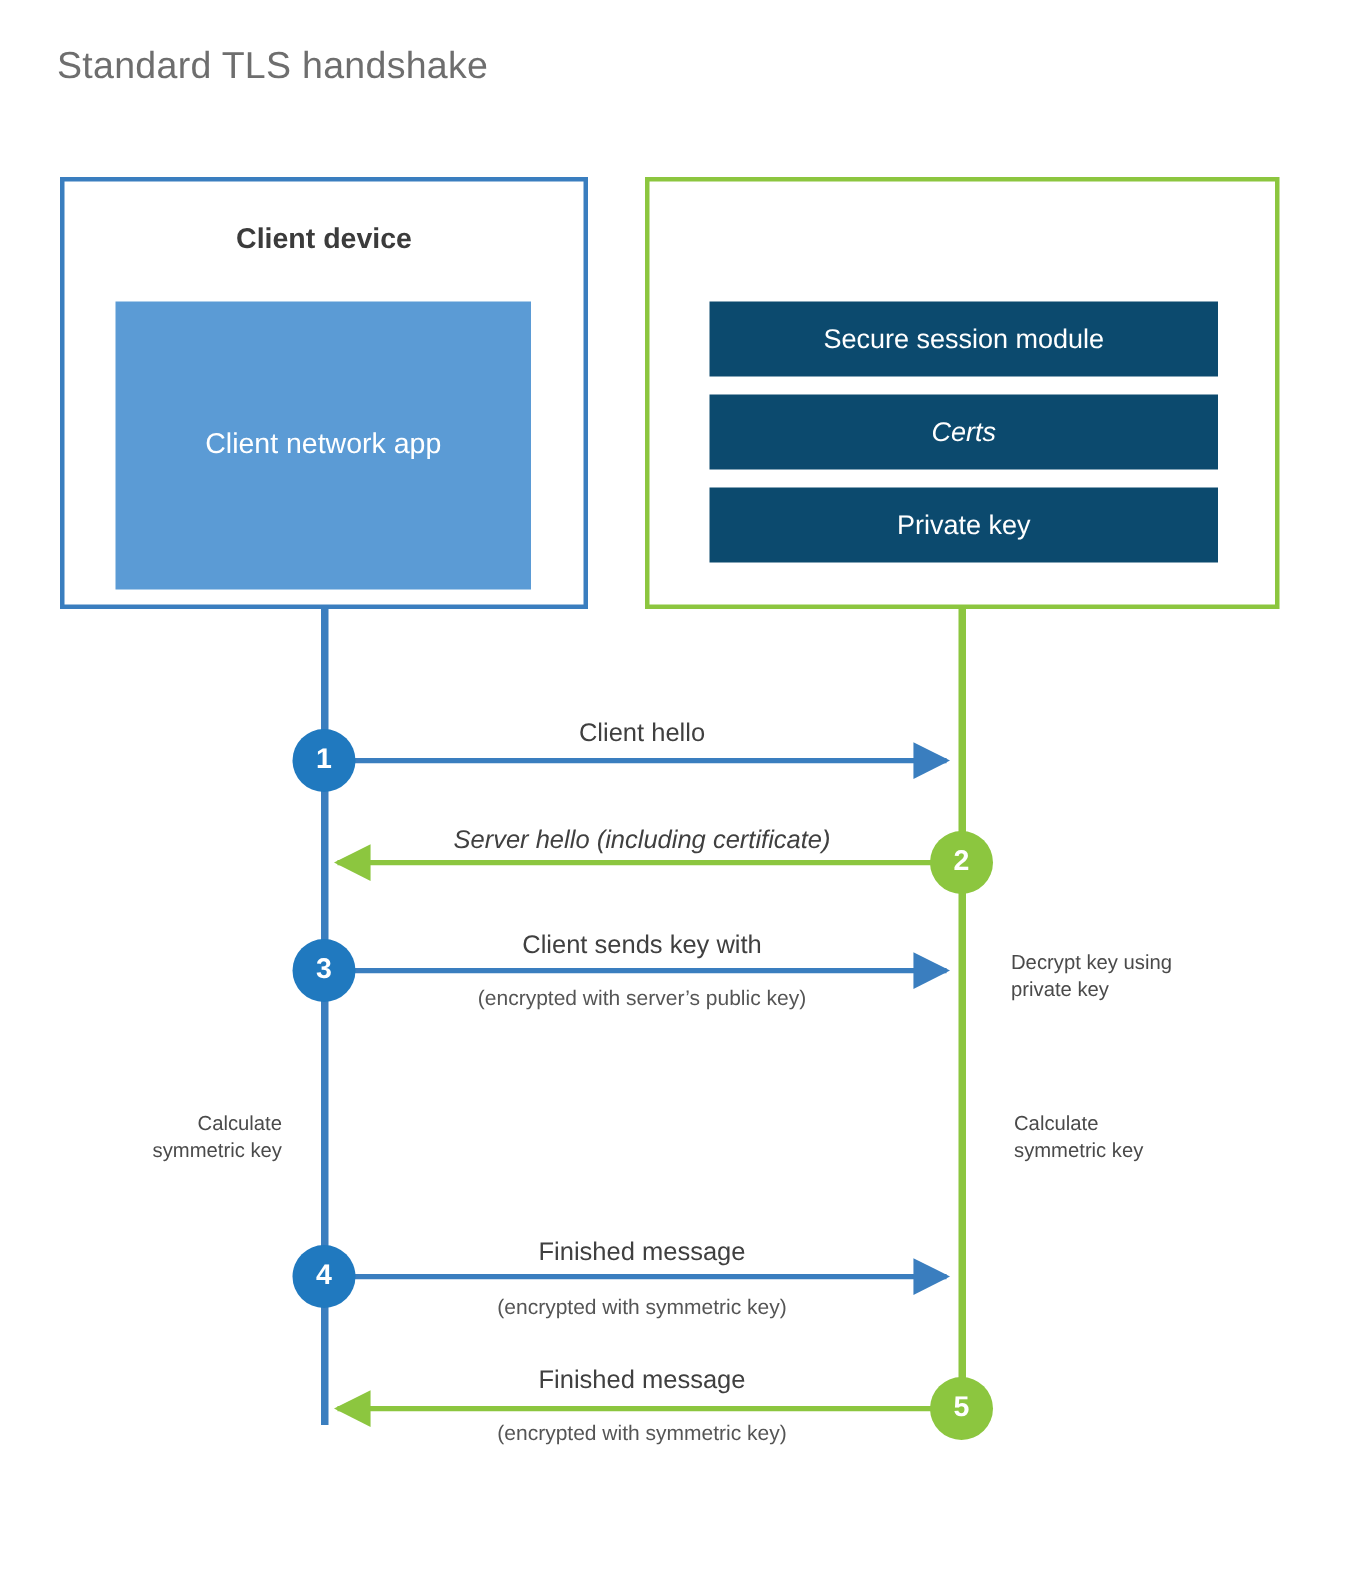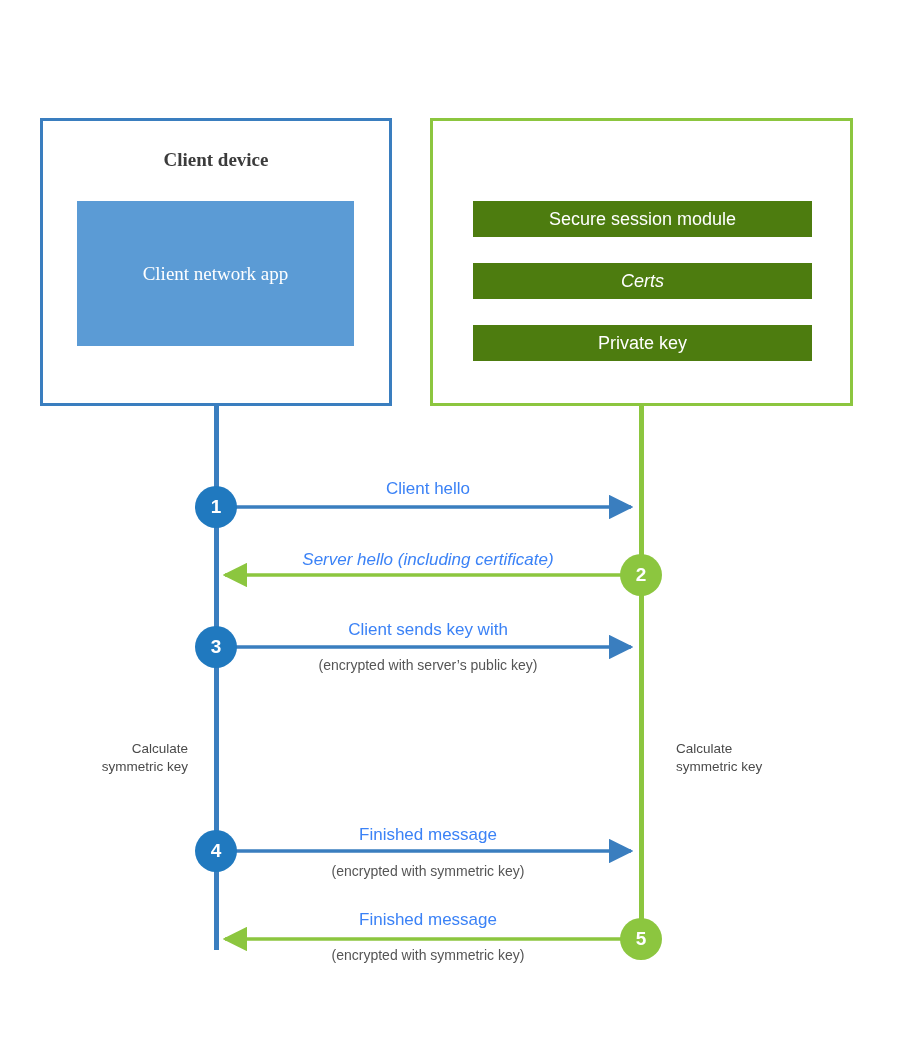--- a/index.html
+++ b/index.html
@@ -34,21 +34,20 @@
   .participant-box {
     position: absolute;
     background: #ffffff;
   }
   .participant-box.client {
     left: 40px;
     top: 118px;
     width: 352px;
     height: 288px;
     border: 3px solid #3a7ebf;
-    font-family: Liberation Serif, serif;
   }
   .participant-box.server {
     left: 430px;
     top: 118px;
     width: 423px;
     height: 288px;
     border: 3px solid #8cc63f;
   }
 
   .participant-title {
@@ -61,38 +60,38 @@
     font-weight: 700;
     color: #3b3b3b;
   }
 
   
   .client-app-block {
     position: absolute;
     left: 34px;
     top: 80px;
     width: 277px;
-    height: 145px;
+    height: 192px;
     background: #5b9bd5;
     color: #ffffff;
     font-size: 19px;
     display: flex;
     align-items: center;
     justify-content: center;
     text-align: center;
     line-height: 1.35;
     padding: 0 18px;
   }
 
   .server-bar {
     position: absolute;
     left: 40px;
     width: 339px;
-    height: 36px;
-    background: #4d7c0f;
+    height: 50px;
+    background: #0c4a6e;
     color: #ffffff;
     font-size: 18px;
     display: flex;
     align-items: center;
     justify-content: center;
     text-align: center;
   }
   .server-bar.b0 { top: 80px; }
   .server-bar.b1 { top: 142px; font-style: italic; }
   .server-bar.b2 { top: 204px; }
@@ -138,21 +137,21 @@
     font-size: 19px;
     font-weight: 600;
   }
   .step-circle.blue  { background: #2079bf; }
   .step-circle.green { background: #8cc63f; }
 
   
   .msg-label {
     position: absolute;
     text-align: center;
-    color: #3b82f6;
+    color: #404040;
     white-space: nowrap;
     transform: translateX(-50%);
   }
   .msg-label.primary { font-size: 17px; }
   .msg-label.sub     { font-size: 14px; color: #555555; }
 
   
   .side-note {
     position: absolute;
     font-size: 13.5px;
@@ -161,20 +160,21 @@
     white-space: pre-line;
   }
   .side-note.right-side { text-align: left; }
   .side-note.left-side  { text-align: right; transform: translateX(-100%); }
 </style>
 </head>
 <body>
 
 <div id="diagram-root">
 
+  <div class="diagram-title">Standard TLS handshake</div>
 
   <div class="participant-box client">
     <div class="participant-title">Client device</div>
     <div class="client-app-block">Client network app</div>
   </div>
 
   <div class="participant-box server">
     <div class="server-bar b0">Secure session module</div>
     <div class="server-bar b1">Certs</div>
     <div class="server-bar b2">Private key</div>
@@ -216,20 +216,22 @@
 
   <div class="msg-label primary" style="left:428px; top:620px;">Client sends key with</div>
   <div class="msg-label sub" style="left:428px; top:657px;">(encrypted with server’s public key)</div>
 
   <div class="msg-label primary" style="left:428px; top:825px;">Finished message</div>
   <div class="msg-label sub" style="left:428px; top:863px;">(encrypted with symmetric key)</div>
 
   <div class="msg-label primary" style="left:428px; top:910px;">Finished message</div>
   <div class="msg-label sub" style="left:428px; top:947px;">(encrypted with symmetric key)</div>
 
+  <div class="side-note right-side" style="left:674px; top:633px;">Decrypt key using
+private key</div>
 
   <div class="side-note left-side" style="left:188px; top:740px;">Calculate
 symmetric key</div>
 
   <div class="side-note right-side" style="left:676px; top:740px;">Calculate
 symmetric key</div>
 
 </div>
 
 </body></html>

